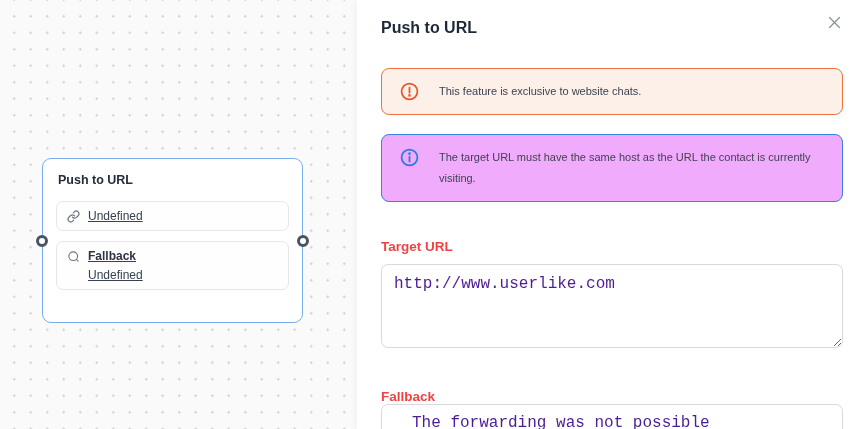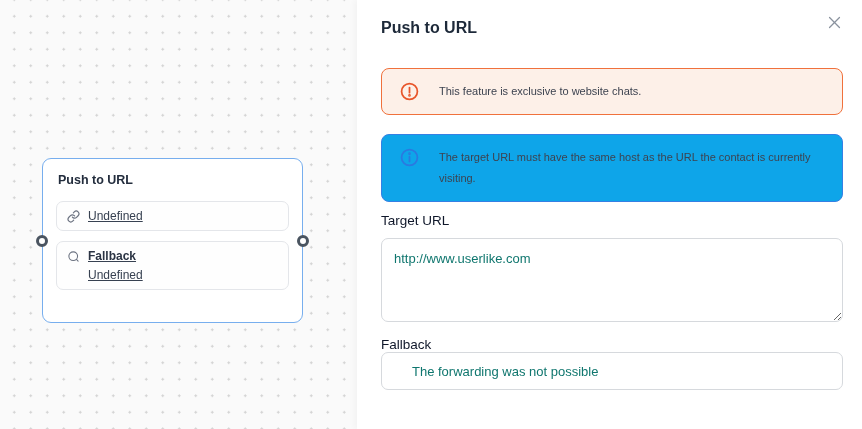--- a/index.html
+++ b/index.html
@@ -118,42 +118,42 @@
   }
   .alert-warning {
     margin-top: 30px;
     min-height: 46px;
     background: #fdf0e8;
     border: 1px solid #f0713c;
   }
   .alert-info {
     margin-top: 19px;
     min-height: 63px;
-    background: #0ea5e9;
+    background: #f0abfc;
     border: 1px solid #3580e4;
     align-items: flex-start;
   }
   .alert-icon { flex: 0 0 19px; width: 19px; height: 19px; display: inline-flex; }
   .alert-icon svg { width: 19px; height: 19px; }
   .alert-warning .alert-icon { color: #e8552a; }
   .alert-info .alert-icon { color: #2b79e0; margin-top: 1px; }
   .alert-info .alert-text { max-width: 408px; }
 
   .field-label {
     display: block;
-    margin-top: 11px;
+    margin-top: 37px;
     font-size: 13.5px;
-    font-weight: normal;
-    color: #0f172a;
+    font-weight: bold;
+    color: #ef4444;
   }
   .text-area, .text-input {
     width: 100%;
-    font-family: Liberation Sans, sans-serif;
-    font-size: 13px;
-    color: #0f766e;
+    font-family: Liberation Mono, monospace;
+    font-size: 16px;
+    color: #4c1d95;
     border: 1px solid #d6d9dd;
     border-radius: 7px;
     background: #ffffff;
     outline: none;
   }
   .text-area {
     margin-top: 10px;
     height: 84px;
     resize: vertical;
     padding: 10px 12px;

